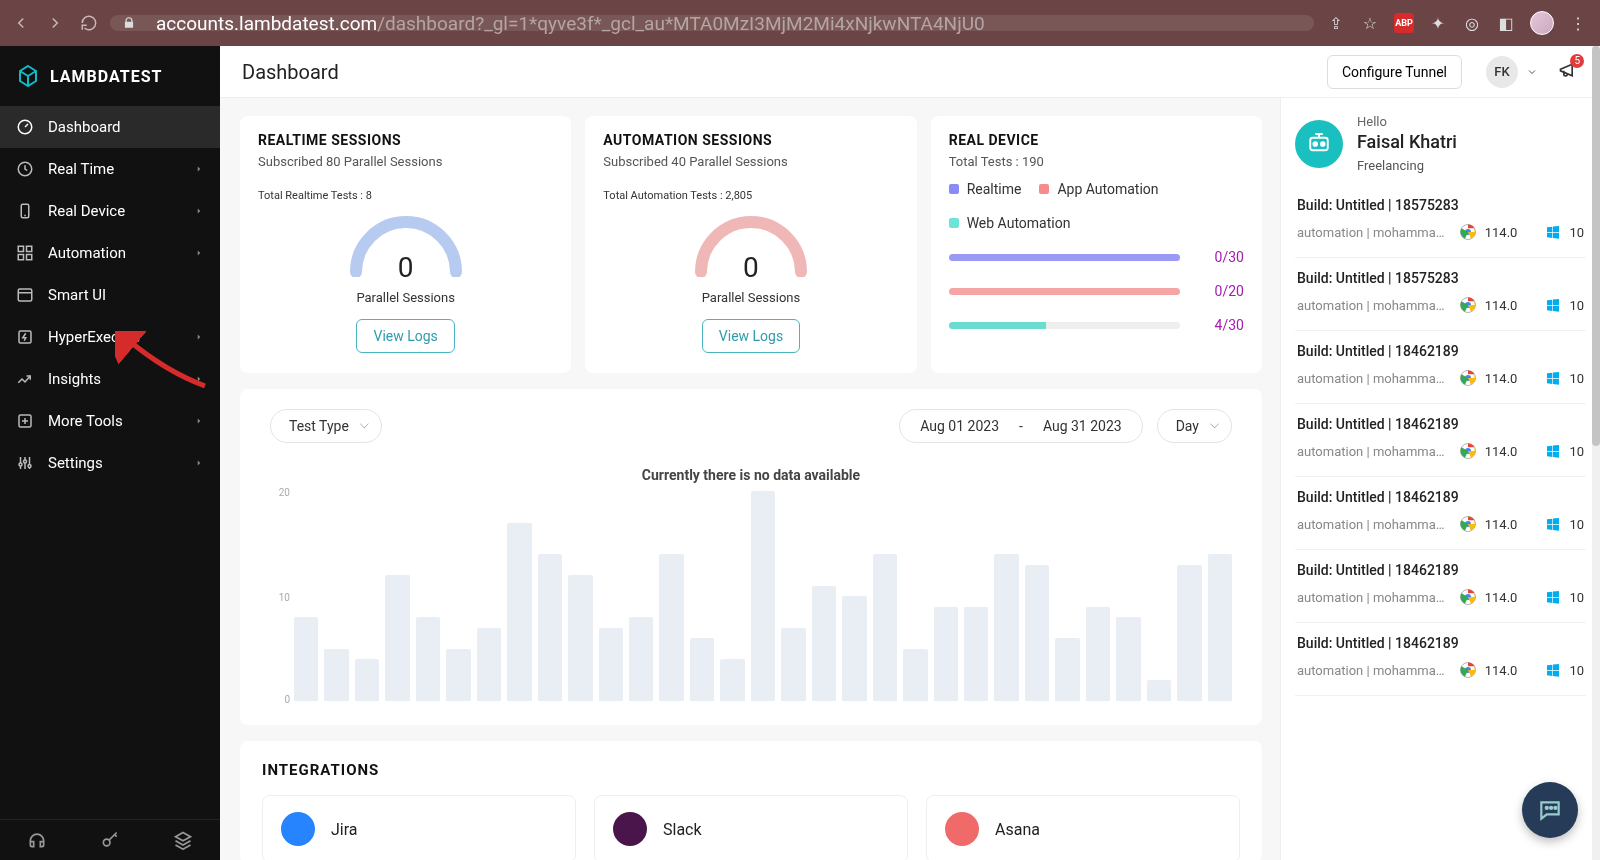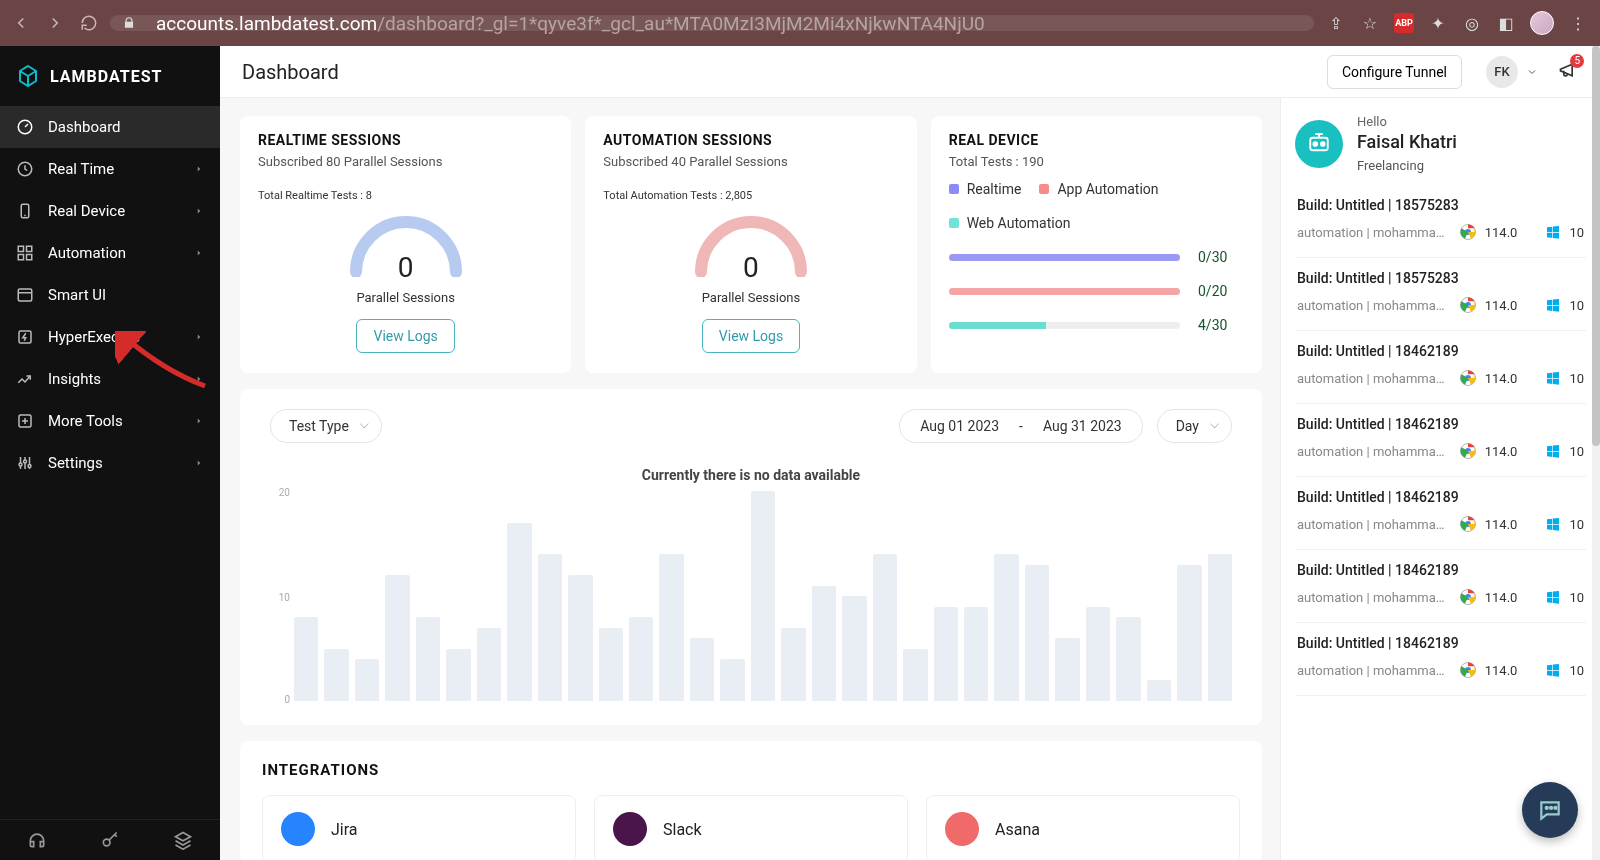--- a/index.html
+++ b/index.html
@@ -68,21 +68,21 @@
     .view-logs { margin-top: 14px; border: 1px solid #49b5c2; color: #319ca9; background: #fff; border-radius: 6px; padding: 8px 16px; font-size: 14px; cursor: pointer; }
 
     .device-card .card-sub { margin-bottom: 12px; }
     .legend-row { display:flex; gap:18px; flex-wrap:wrap; margin-bottom:10px; }
     .lg-item { display:flex; align-items:center; gap:8px; font-size:14px; color:#333; }
     .lg-swatch { width:10px; height:10px; border-radius:2px; }
     .bars { margin-top:18px; display:flex; flex-direction:column; gap:18px; }
     .bar-row { display:flex; align-items:center; gap:18px; }
     .bar-track { flex:1; height:7px; background:#eee; border-radius:4px; overflow:hidden; }
     .bar-fill { height:100%; }
-    .bar-value { font-size:14px; color:#14532d; width:46px; text-align:left; }
+    .bar-value { font-size:14px; color:#a21caf; width:46px; text-align:right; }
 
     
     .chart-card { background:#fff; border-radius:8px; margin-top:16px; padding:20px 30px 24px; }
     .chart-controls { display:flex; align-items:center; gap:14px; }
     .dropdown { border:1px solid #e4e4e4; border-radius:18px; padding:8px 32px 8px 18px; font-size:14px; color:#333; background:#fff; position:relative; cursor:pointer; }
     .dropdown::after { content:"⌵"; position:absolute; right:12px; top:7px; color:#888; font-size:12px; }
     .date-range { border:1px solid #e4e4e4; border-radius:18px; padding:8px 20px; font-size:14px; color:#333; display:flex; gap:20px; align-items:center; }
     .chart-controls-spacer { flex:1; }
     .chart-note { text-align:center; font-size:14px; color:#444; margin-top:24px;font-weight:bold; }
     .barchart { height:210px; margin-top:8px; display:flex; align-items:flex-end; gap:6px; position:relative; padding-left:24px; }

